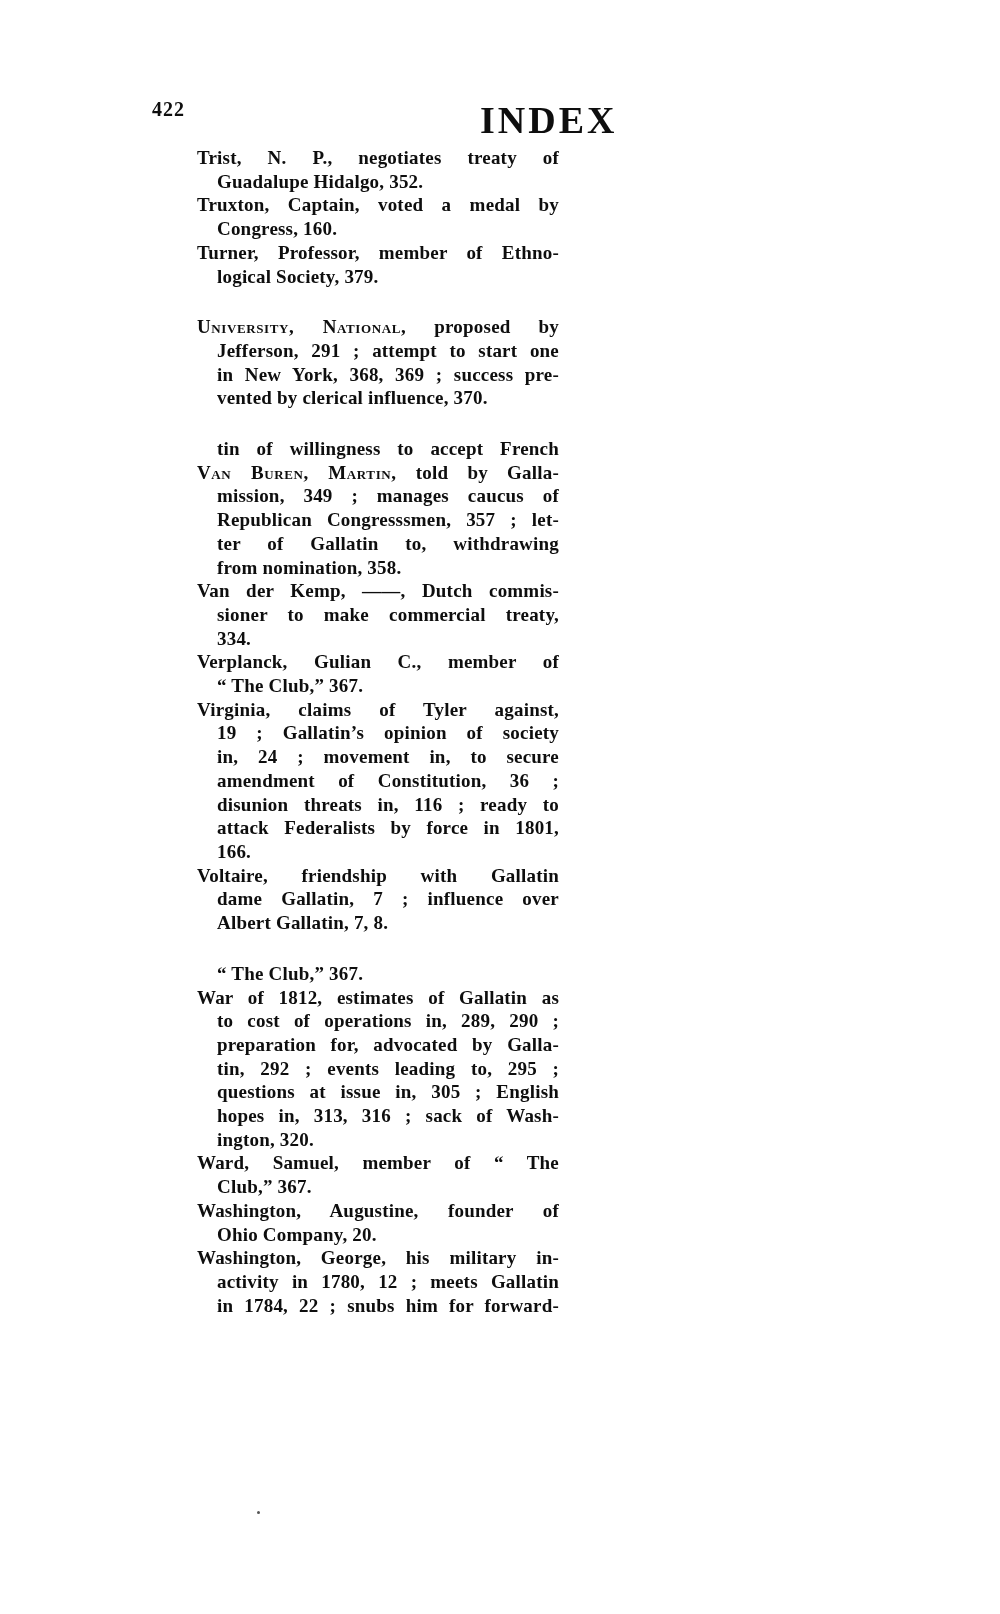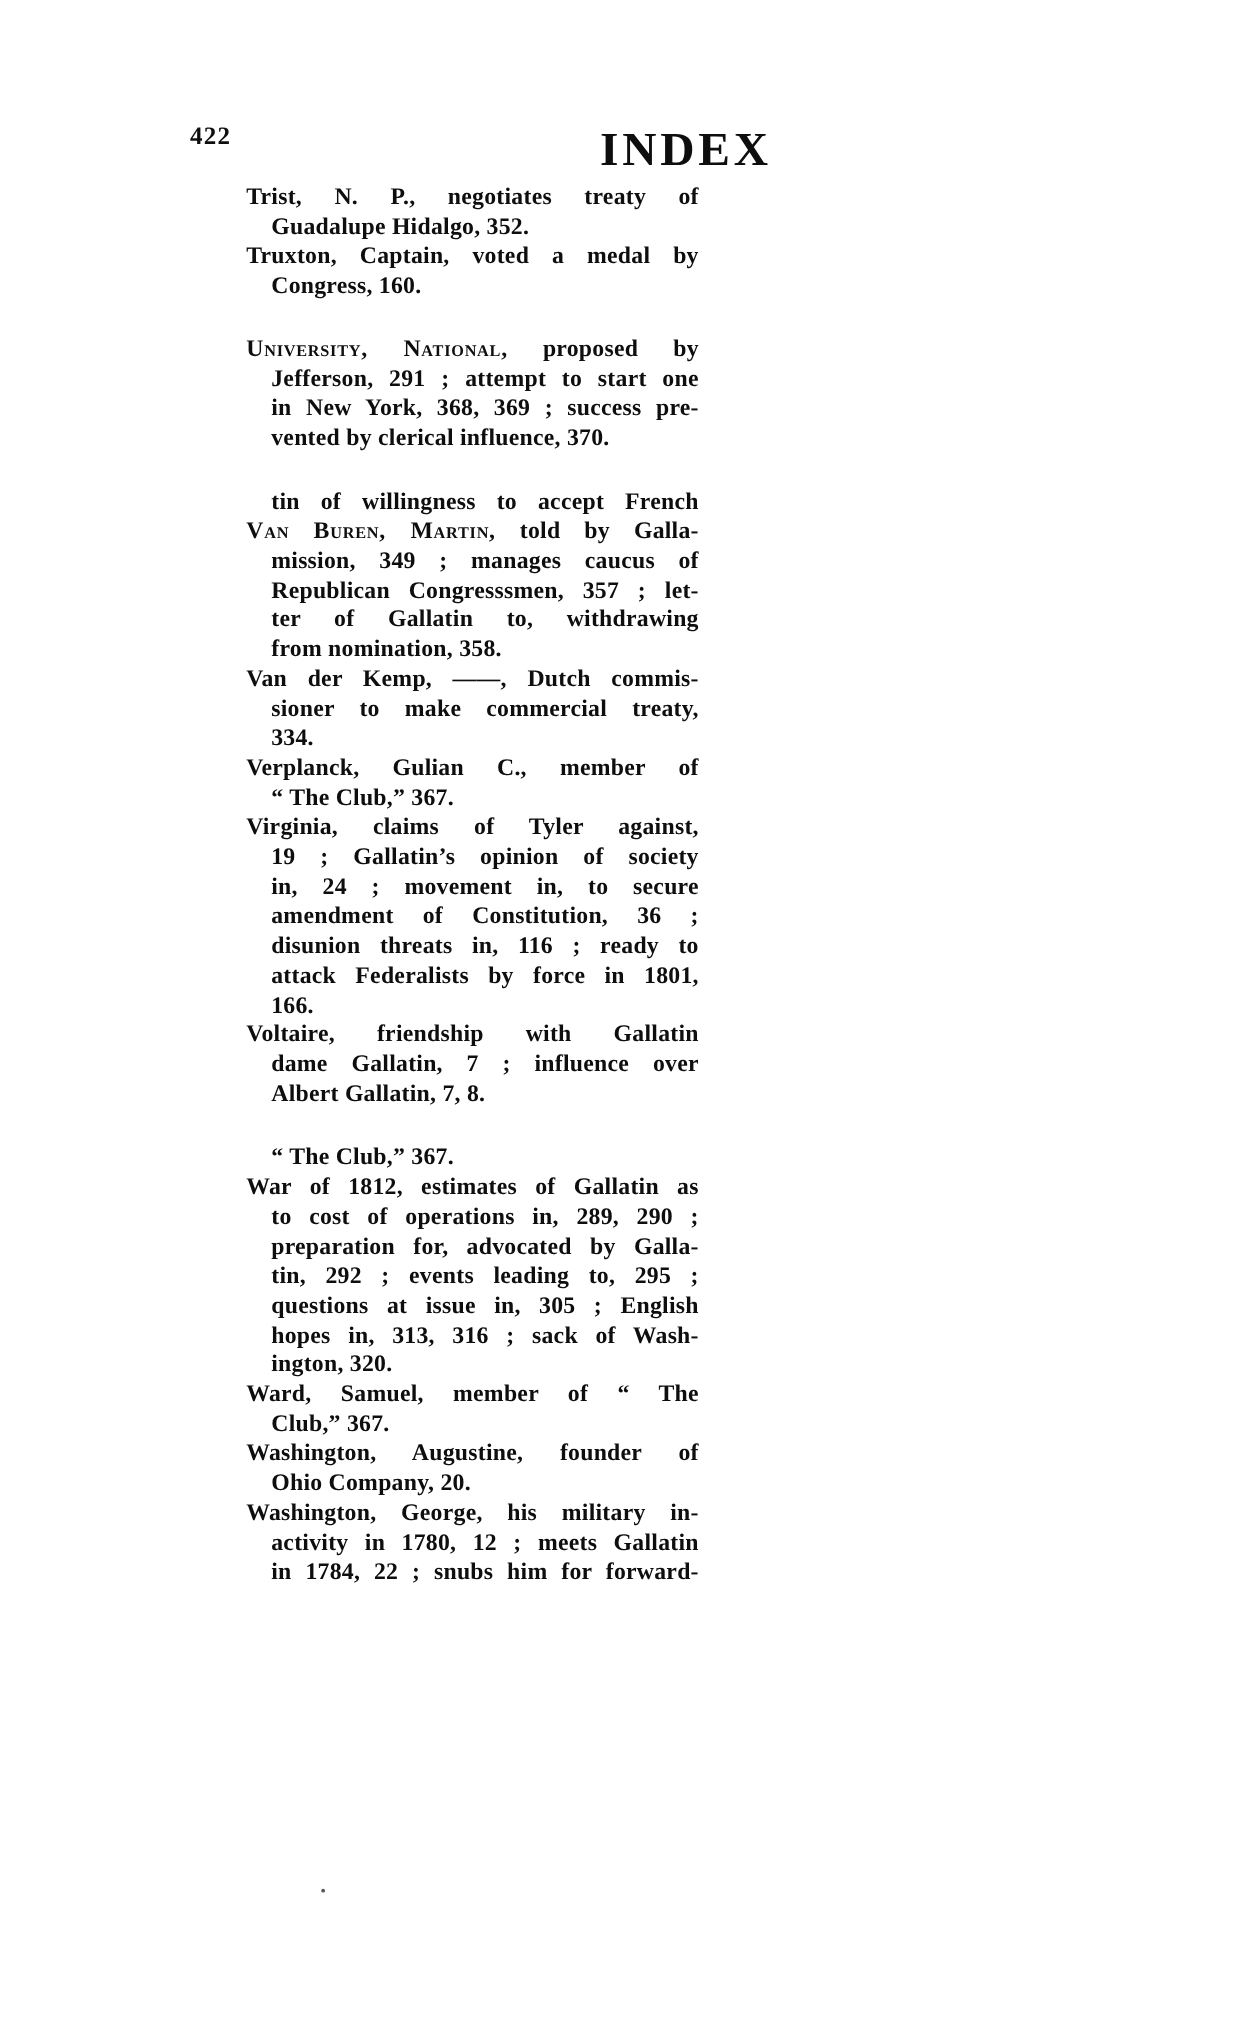--- a/index.html
+++ b/index.html
@@ -93,20 +93,24 @@
   </div>
   <main class="entries">
       <div class="entry">
         <div class="line first">Trist, N. P., negotiates treaty of</div>
         <div class="line cont last">Guadalupe Hidalgo, 352.</div>
       </div>
       <div class="entry">
         <div class="line first">Truxton, Captain, voted a medal by</div>
         <div class="line cont last">Congress, 160.</div>
       </div>
+      <div class="entry">
+        <div class="line first">Turner, Professor, member of Ethno-</div>
+        <div class="line cont last">logical Society, 379.</div>
+      </div>
       <div class="entry gap">
         <div class="line first"><span class="sc">University, National,</span> proposed by</div>
         <div class="line cont">Jefferson, 291 ; attempt to start one</div>
         <div class="line cont">in New York, 368, 369 ; success pre-</div>
         <div class="line cont last">vented by clerical influence, 370.</div>
       </div>
       <div class="entry gap">
         <div class="line cont">tin of willingness to accept French</div>
         <div class="line first"><span class="sc">Van Buren, Martin,</span> told by Galla-</div>
         <div class="line cont">mission, 349 ; manages caucus of</div>

